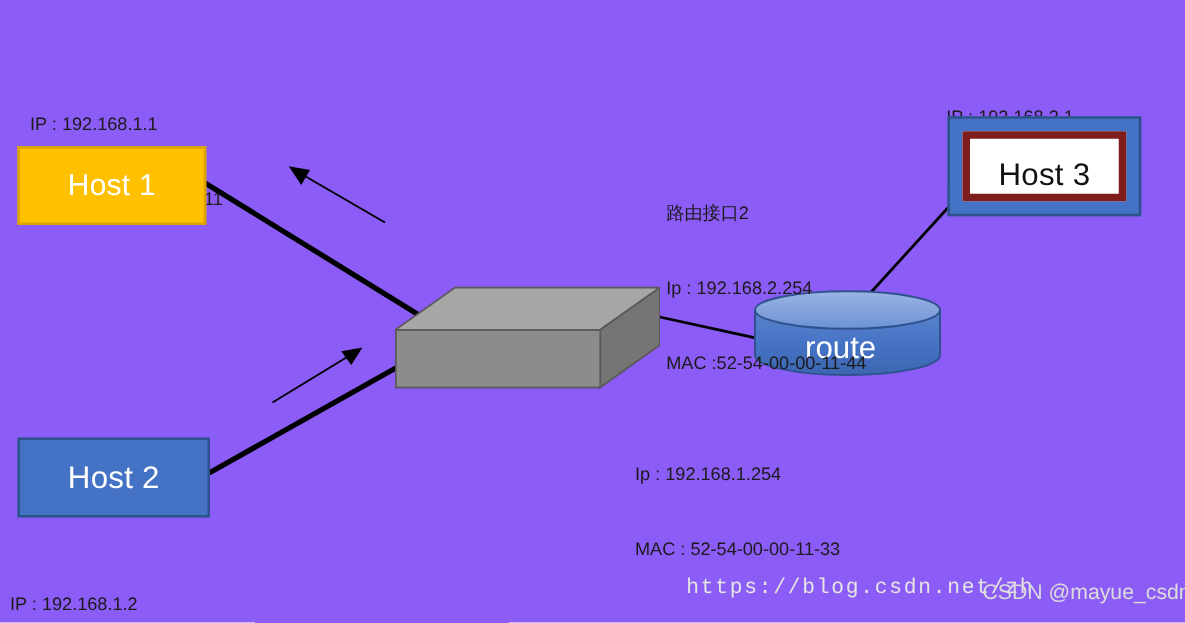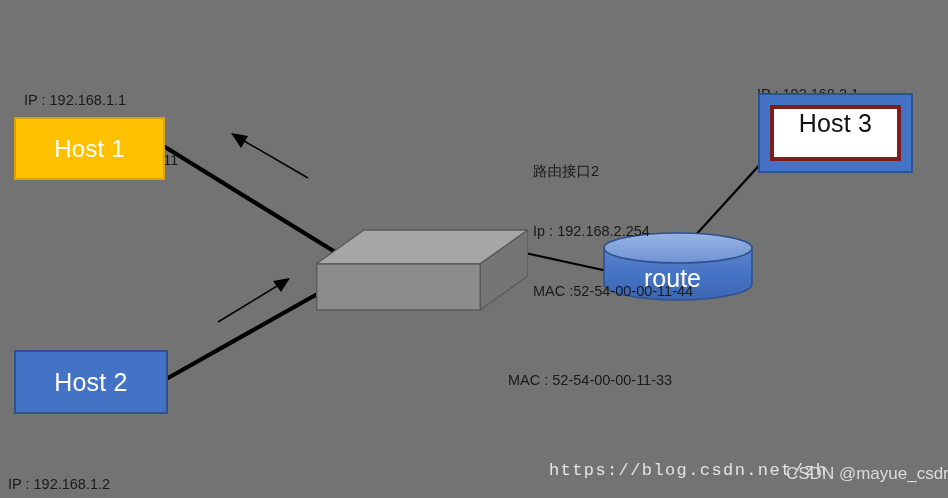--- a/index.html
+++ b/index.html
@@ -7,21 +7,21 @@
     padding: 0;
     background: #ffffff;
   }
   body {
     font-family: "Liberation Sans", sans-serif;
   }
   #canvas {
     position: relative;
     width: 948px;
     height: 498px;
-    background: #737373;
+    background: #8b5cf6;
     overflow: hidden;
   }
   #edges {
     position: absolute;
     left: 0;
     top: 0;
     width: 948px;
     height: 498px;
   }
 
@@ -73,23 +73,23 @@
     box-sizing: border-box;
     background: #4472C4;
     border: 2px solid #2F528F;
     padding: 10px;
   }
   .host-framed-inner {
     box-sizing: border-box;
     width: 100%;
     height: 100%;
     background: #ffffff;
-    border: 4px solid #7f1d1d;
+    border: 6px solid #7f1d1d;
     display: flex;
-    align-items: flex-start;
+    align-items: flex-end;
     justify-content: center;
   }
   .host-framed .node-label {
     color: #111111;
     font-size: 25px;
     letter-spacing: .2px;
   }
 
   
   .switch-wrap { position: absolute; }
@@ -219,19 +219,20 @@
     <div class="router-label" style="top:32px;">route</div>
   </div>
 
   <div class="anno" style="left:533px; top:121px;">
     <div>路由接口2</div>
     <div>Ip : 192.168.2.254</div>
     <div>MAC :52-54-00-00-11-44</div>
   </div>
 
   <div class="anno" style="left:508px; top:330px;">
+    <div>Ip : 192.168.1.254</div>
     <div>MAC : 52-54-00-00-11-33</div>
   </div>
 
   <div class="wm-url" style="left:549px; top:461px;">https://blog.csdn.net/zh</div>
   <div class="wm-csdn" style="left:786px; top:464px;">CSDN @mayue_csdn</div>
 
 </div>
 
 </body></html>

